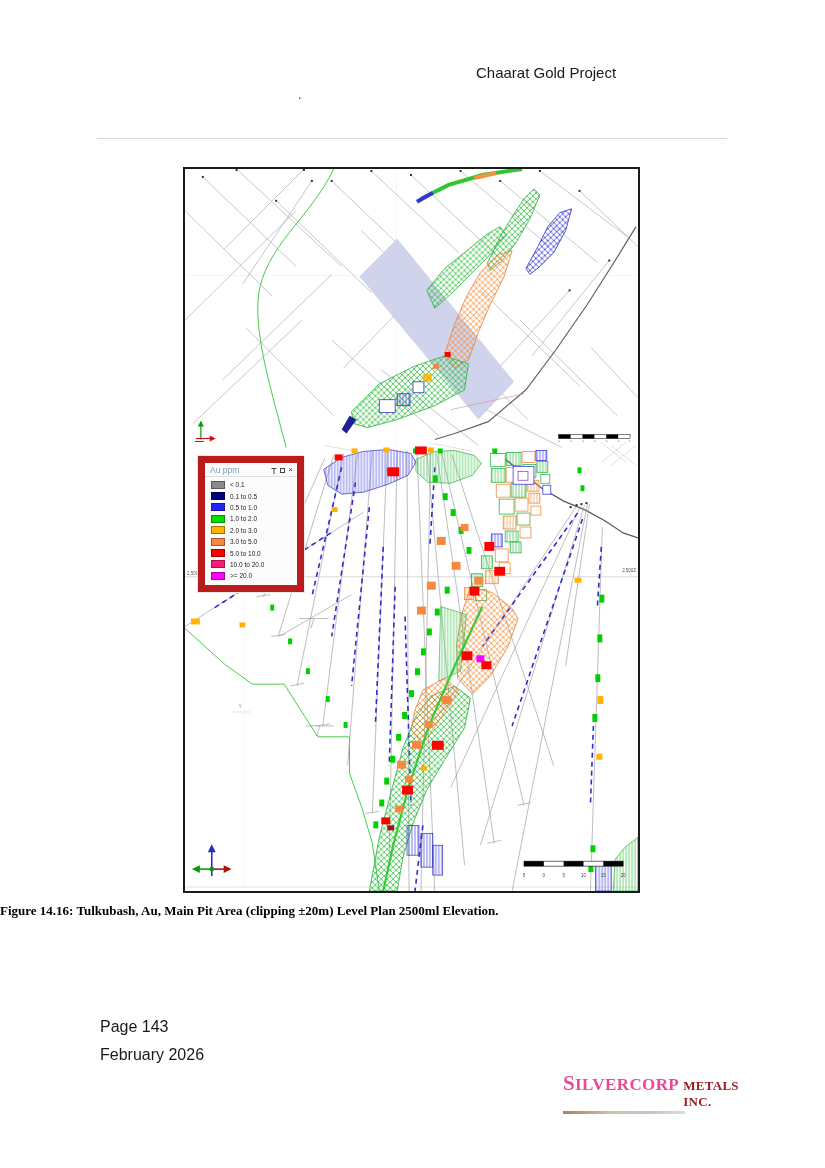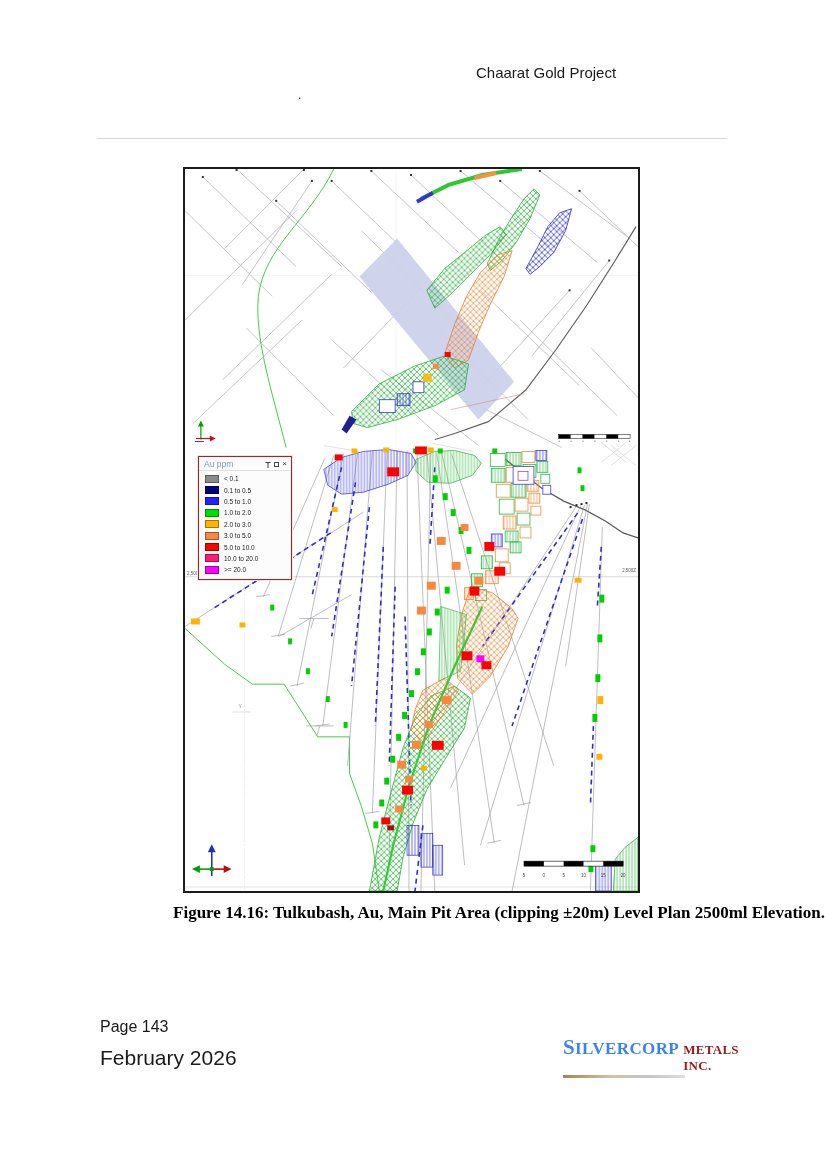--- a/index.html
+++ b/index.html
@@ -9,43 +9,43 @@
 
   .header-title { position:absolute; left:476px; top:64px; font-size:15px; color:#1a1a1a; }
   .stray-dot { position:absolute; left:298px; top:88px; font-size:12px; color:#333; }
   .hrule { position:absolute; left:97px; top:138px; width:630px; height:1px; background:#d8d8d8; }
 
   .figure-box { position:absolute; left:183px; top:167px; width:457px; height:726px;
                 border:2px solid #1b1b1b; background:#ffffff; }
   .figure-box svg.map { position:absolute; left:0; top:0; width:453px; height:722px; }
 
   
-  .legend { position:absolute; left:13px; top:287px; width:94px; background:#fcfcfc;
-            border:1px solid #b91c1c; box-shadow:0 0 0 1px #e8e8e8; font-family:"Liberation Sans",sans-serif; }
+  .legend { position:absolute; left:13px; top:287px; width:106px; background:#fcfcfc;
+            border:7px solid #b91c1c; box-shadow:0 0 0 1px #e8e8e8; font-family:"Liberation Sans",sans-serif; }
   .legend-title-row { display:flex; align-items:center; justify-content:space-between;
                       padding:2px 4px 1px 5px; border-bottom:1px solid #e0e0e0; }
   .legend-title { font-size:8.5px; color:#7d9cbc; }
   .legend-icons { display:flex; align-items:center; gap:3px; color:#444; }
   .legend-icons .ric { display:inline-block; width:5px; height:5px; border:1px solid #444; }
   .legend-icons .xic { font-size:8px; line-height:6px; color:#333; }
   .legend-rows { padding:2px 0 3px 0; }
   .lrow { display:flex; align-items:center; gap:5px; height:11.4px; padding-left:6px; }
   .swatch { width:14px; height:8px; border:0.5px solid rgba(0,0,0,0.35); flex:0 0 auto; }
   .llabel { font-size:6.5px; color:#222; white-space:nowrap; }
 
-  .caption { position:absolute; left:0; top:903px; width:825px; text-align:right;
-             font-family:"Liberation Serif", serif; font-weight:bold; font-size:17px; color:#000; }
+  .caption { position:absolute; left:0; top:903px; width:825px; text-align:left;
+             font-family:"Liberation Serif", serif; font-weight:bold; font-size:13px; color:#000; }
 
   .page-number { position:absolute; left:100px; top:1018px; font-size:16px; color:#1a1a1a; }
-  .footer-date { position:absolute; left:100px; top:1046px; font-size:21px; color:#1a1a1a; }
+  .footer-date { position:absolute; left:100px; top:1046px; font-size:16px; color:#1a1a1a; }
 
   .logo { position:absolute; left:563px; top:1035px; width:180px; }
   .logo-line { display:flex; align-items:baseline; gap:4px; }
   .logo-main { font-family:"Liberation Serif", serif; font-size:17px; letter-spacing:0.4px;
-               color:#3b82f6; font-weight:600; }
+               color:#ec4899; font-weight:600;margin-top:36px; }
   .logo-main::first-letter { font-size:21px; }
   .logo-suffix { font-family:"Liberation Serif", serif; font-size:13px; letter-spacing:0.3px;
                  color:#9a1a1d; font-weight:600; }
   .logo-underline { width:122px; height:3px; margin-top:1px;
                     background:linear-gradient(to right,#a5854e,#cfc3a8 40%,#c4c4c4 70%,#dedede); }
 </style>
 </head>
 <body>
 
 <div class="page">

